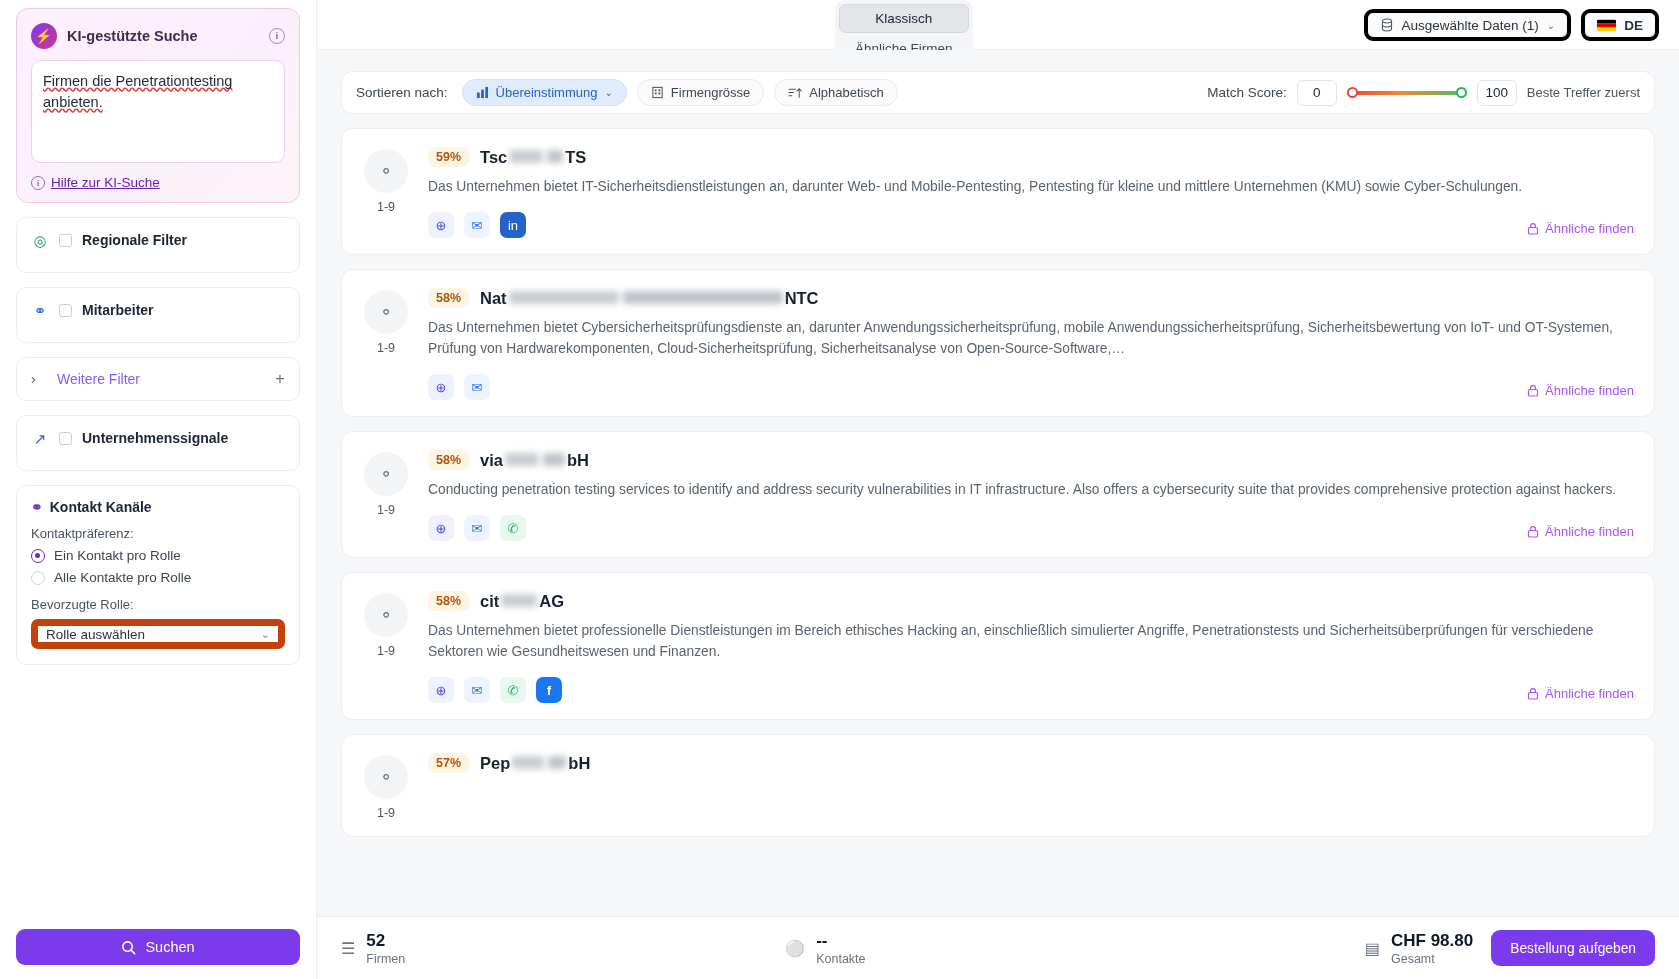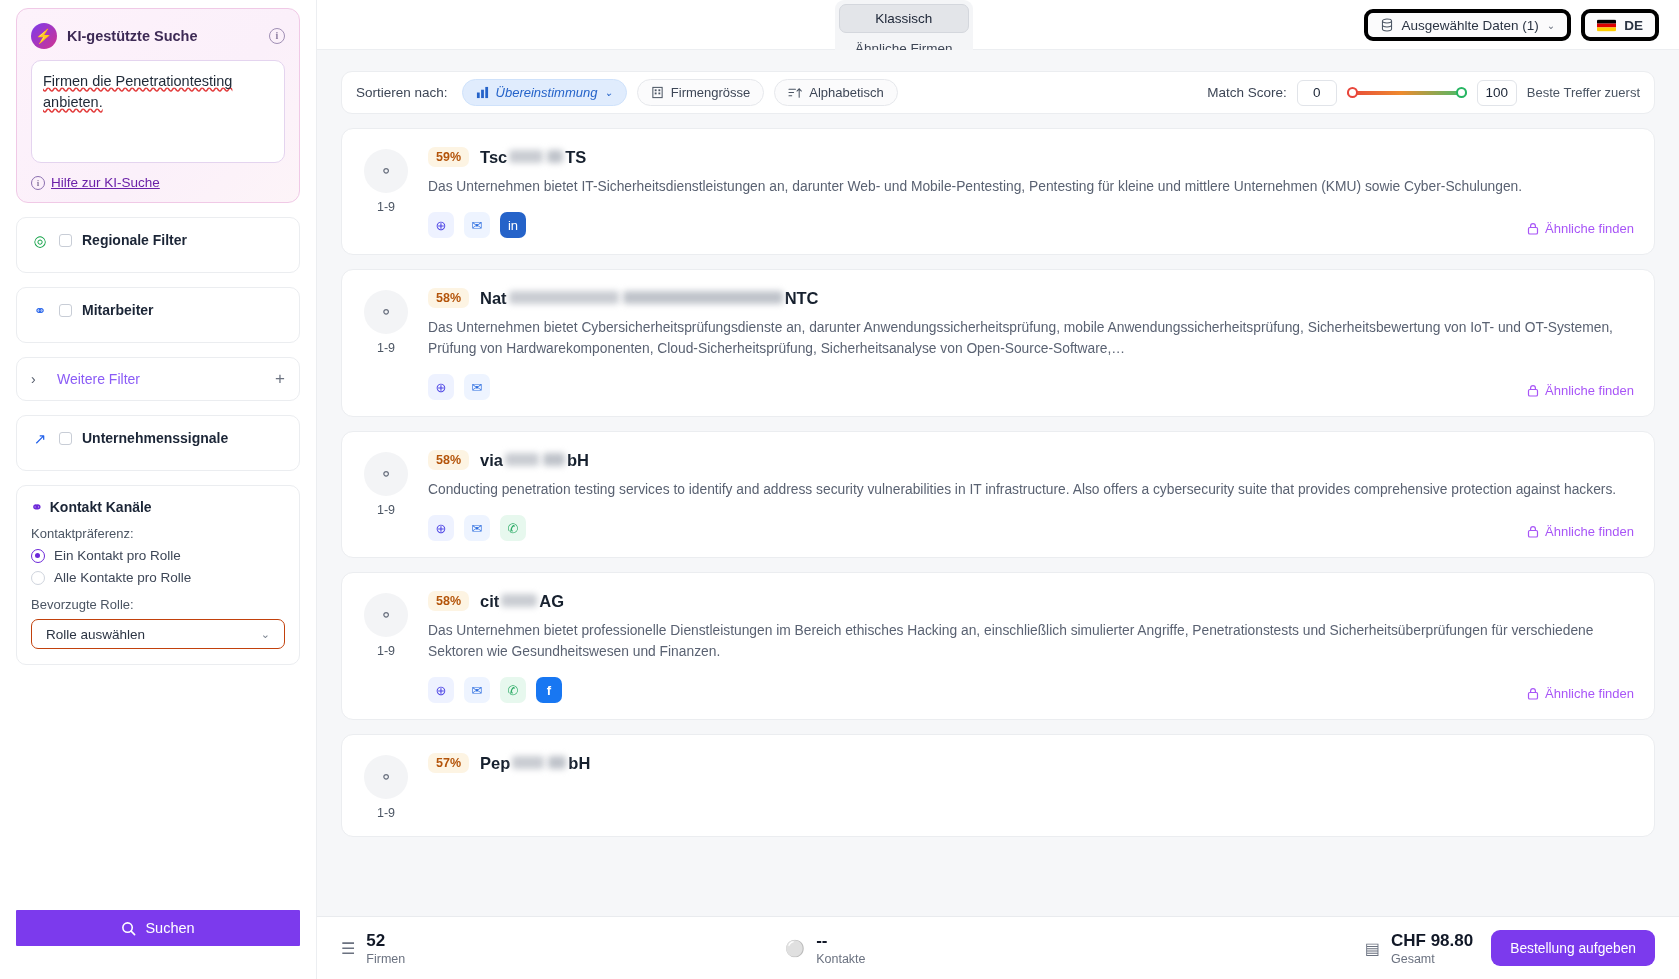--- a/index.html
+++ b/index.html
@@ -92,28 +92,28 @@
     background: #fff; flex: none; position: relative;
   }
   .radio.on { border-color: #6d28d9; }
   .radio.on::after {
     content: ""; position: absolute; left: 3px; top: 3px;
     width: 5px; height: 5px; border-radius: 50%; background: #6d28d9;
   }
   .radio-lbl { font-size: 13.5px; color: #3d4656; }
   .kk-sub2 { margin-top: 12px; font-size: 13px; color: #4b5563; }
   .select-box {
-    margin-top: 7px; height: 30px; border: 1px solid #c2410c; border-radius: 7px;
-    background: #fff; display: flex; align-items: center; padding: 0 14px;
+    margin-top: 7px; height: 30px; border: 7px solid #c2410c; border-radius: 7px;
+    background: #fff; display: flex; align-items: center; padding: 0 8px;
     font-size: 13.5px; color: #2b3443;
   }
   .select-box .ar { margin-left: auto; color: #7a838f; font-size: 11px; }
 
   .search-btn {
-    margin: 0 16px 33px 16px; height: 36px; border-radius: 1px;
+    margin: 0 16px 14px 16px; height: 36px; border-radius: 9px;
     background: #7c3aed; color: #fff; font-size: 14.5px;
     display: flex; align-items: center; justify-content: center; gap: 9px;
     cursor: pointer; border: none;
     font-family: "Liberation Sans", sans-serif;
   }
 
   
   .topbar {
     position: absolute; left: 317px; top: 0; right: 0; height: 50px;
     background: #ffffff; border-bottom: 1px solid #eceef1;
@@ -145,21 +145,21 @@
     margin: 21px 24px 0 24px; height: 43px; background: #fff;
     border: 1px solid #ebedf0; border-radius: 11px;
     display: flex; align-items: center; padding: 0 14px; gap: 10px;
   }
   .sort-lbl { font-size: 13.5px; color: #3d4656; margin-right: 4px; }
   .chip {
     height: 27px; border-radius: 14px; border: 1px solid #e6e8ec; background: #fbfbfc;
     display: flex; align-items: center; gap: 7px; padding: 0 13px;
     font-size: 13px; color: #3d4656; cursor: pointer;
   }
-  .chip.active { background: #e0ecfd; border-color: #cfe2fb; color: #2563c9; font-style: italic; }
+  .chip.active { background: #e0ecfd; border-color: #cfe2fb; color: #2563c9; }
   .chip .ar { font-size: 10px; }
 
   .score-wrap { margin-left: auto; display: flex; align-items: center; gap: 10px; }
   .score-lbl { font-size: 13.5px; color: #3d4656; }
   .num-box {
     width: 40px; height: 26px; border: 1px solid #e1e4e9; border-radius: 6px;
     background: #fff; font-size: 13.5px; color: #1b2536; text-align: center; line-height: 24px;
   }
   .slider { width: 120px; height: 16px; position: relative; }
   .slider .track {

